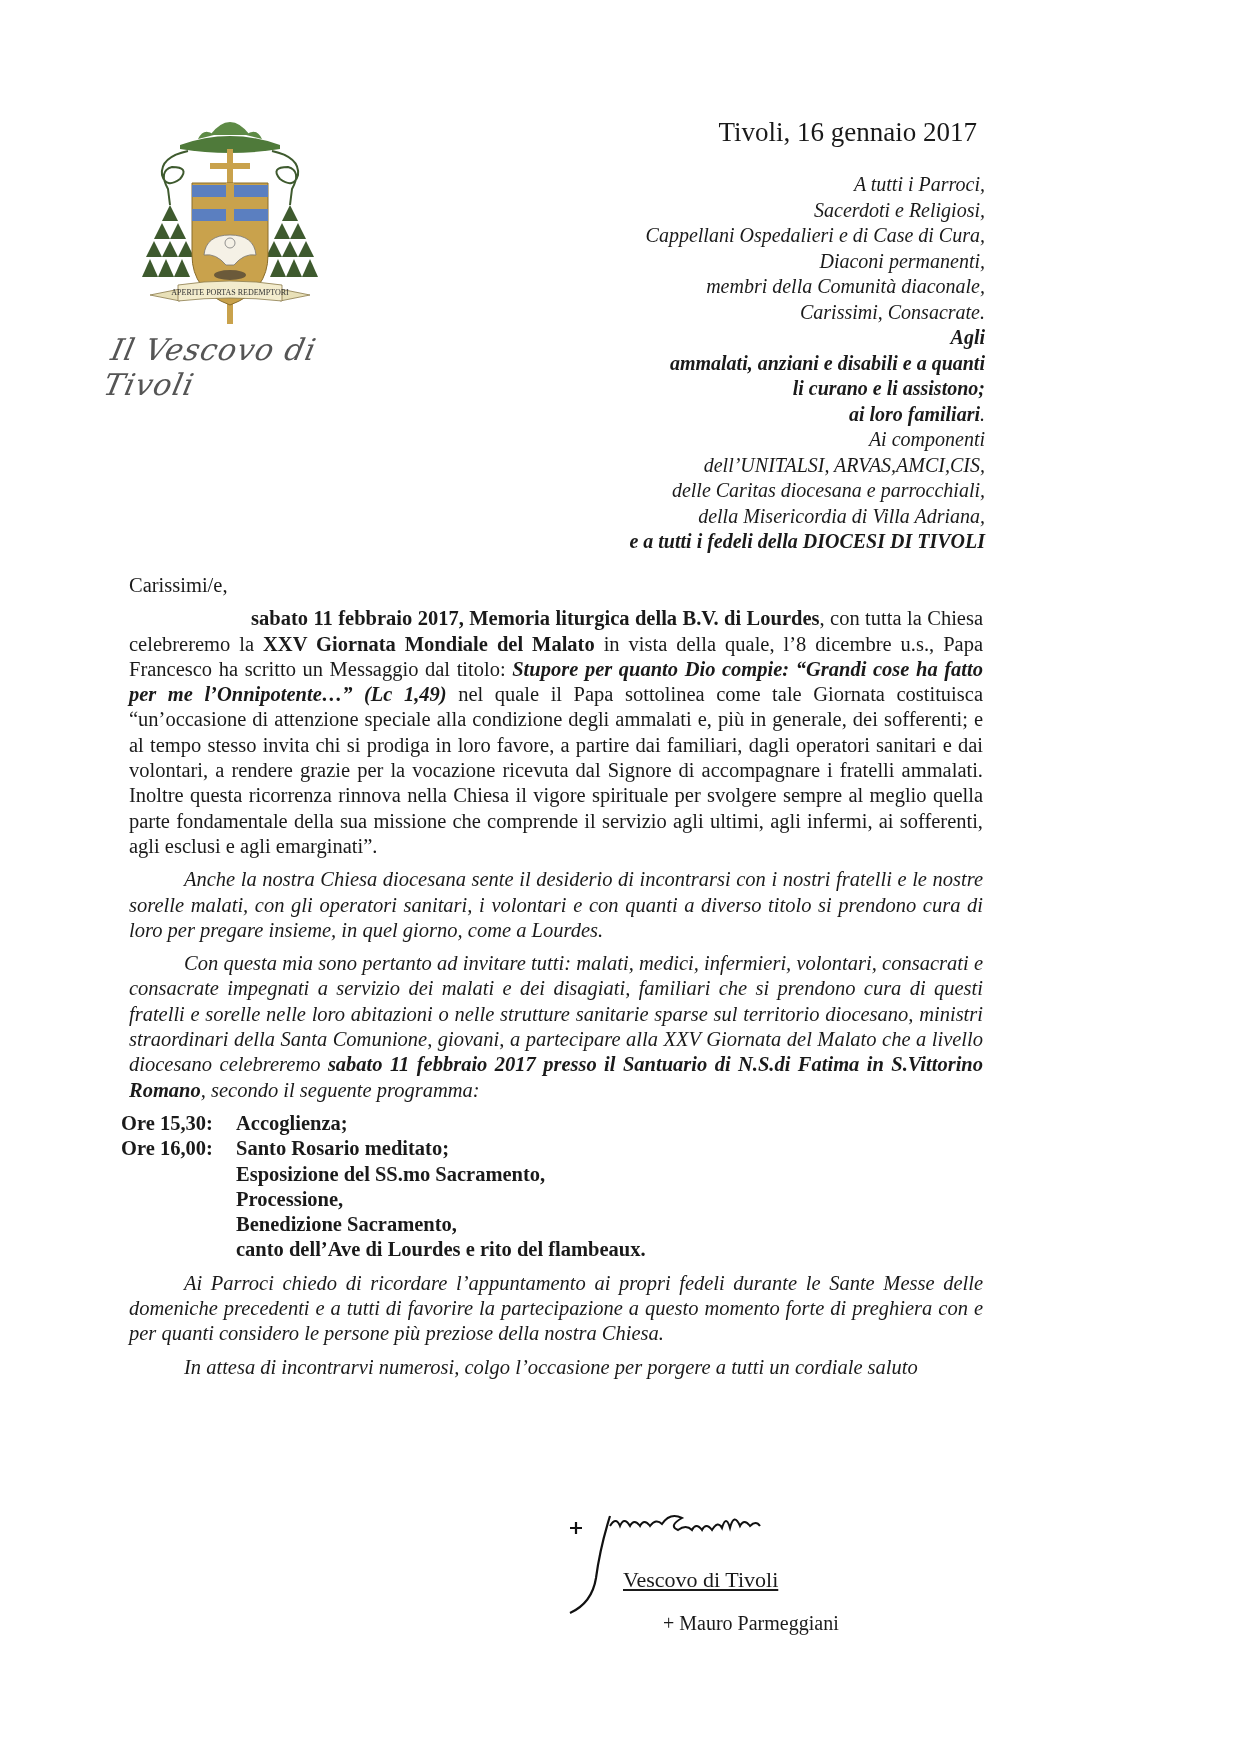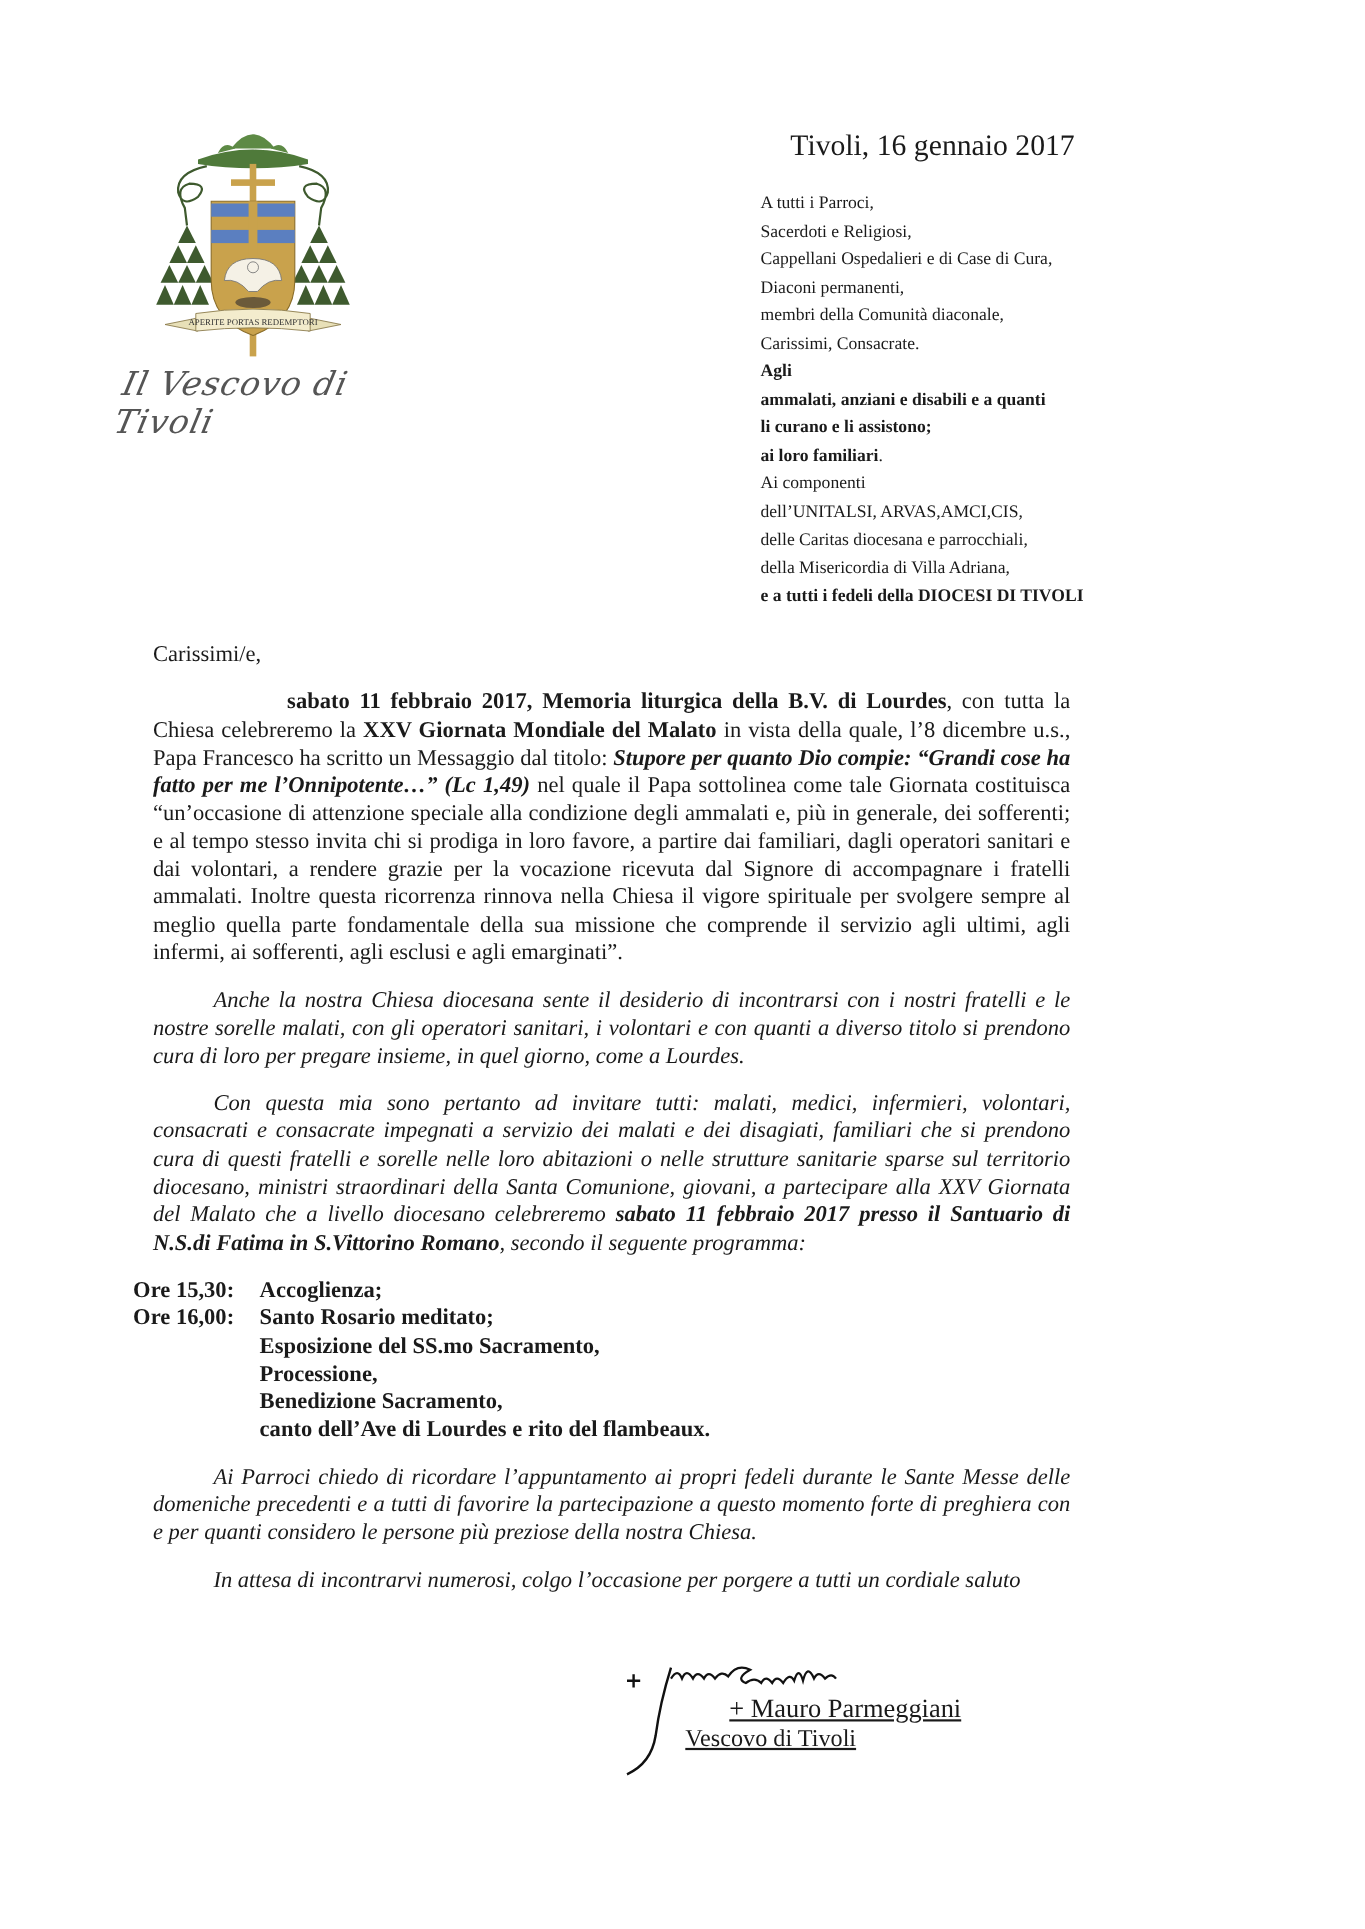--- a/index.html
+++ b/index.html
@@ -9,33 +9,33 @@
     overflow: hidden;
   }
   .crest { position: absolute; left: 140px; top: 105px; width: 180px; height: 230px; }
   .script-title {
     position: absolute; left: 108px; top: 332px; width: 300px;
     font-family: "DejaVu Serif", serif; font-style: italic; font-size: 30px;
     color: #555; letter-spacing: 1px; transform: skewX(-12deg);
     font-weight: normal;
   }
   .date { position: absolute; right: 264px; top: 117px; font-size: 27px; }
-  .addressees { position: absolute; right: 256px; top: 172px; text-align: left; font-size: 16px; line-height: 25.5px; }
+  .addressees { position: absolute; right: 256px; top: 172px; text-align: right; font-size: 20px; line-height: 25.5px; font-style: italic; }
   .addressees div { white-space: nowrap; }
   .b { font-weight: bold; }
   .body { position: absolute; left: 121px; top: 565px; width: 870px; font-size: 20.5px; line-height: 25.3px; }
-  .body p { margin: 18px; text-align: justify; }
+  .body p { margin: 8px; text-align: justify; }
   .ind { text-indent: 55px; font-style: italic; }
   .ind-big { text-indent: 122px; }
   .prog { display: flex; }
   .prog .t { width: 115px; font-weight: bold; }
   .prog .a { font-weight: bold; }
   .prog.cont .t { visibility: hidden; }
   .sig-area { position: absolute; left: 560px; top: 1508px; width: 400px; height: 110px; }
-  .sig-name { position: absolute; left: 663px; top: 1541px; font-size: 24px; text-decoration: underline; }
+  .sig-name { position: absolute; left: 663px; top: 1612px; font-size: 20px; }
   .sig-role { position: absolute; left: 623px; top: 1567px; font-size: 22px; text-decoration: underline; }
   .last-line { white-space: nowrap; text-align: left !important; }
 </style>
 </head>
 <body>
 
 <div class="crest">
   <svg width="180" height="230" viewBox="0 0 180 230">
 
     <path d="M40 40 Q90 22 140 40 L140 44 Q90 52 40 44 Z" fill="#4f7a3a"></path>

